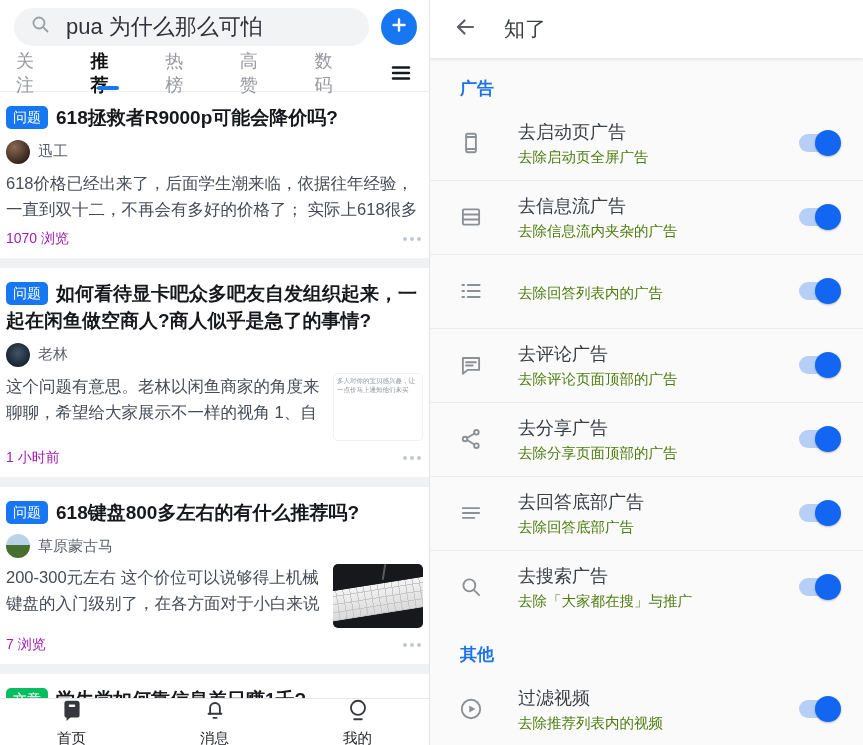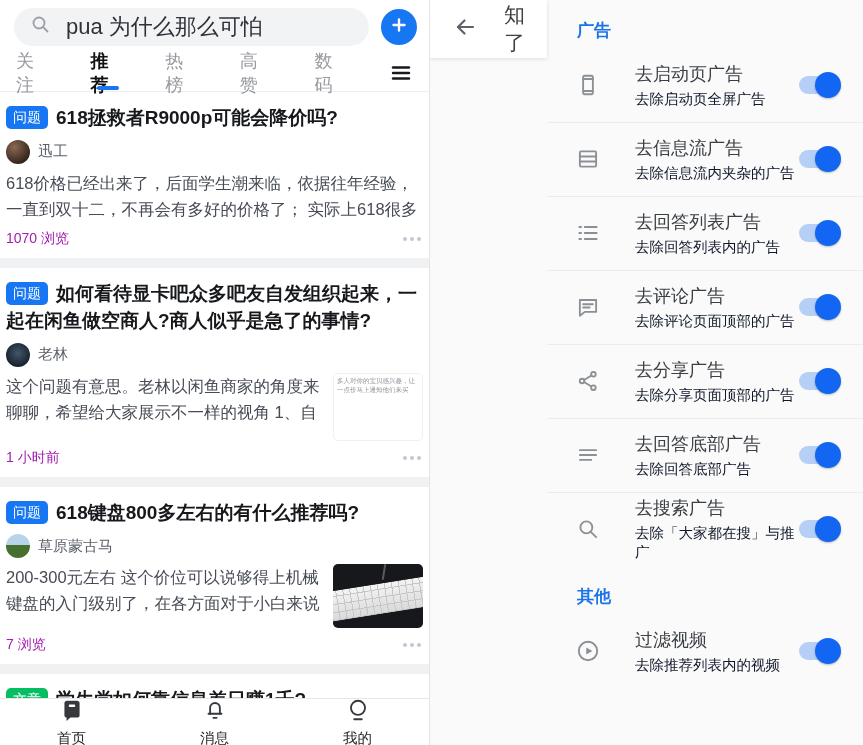--- a/index.html
+++ b/index.html
@@ -63,34 +63,34 @@
   .dots { display:flex; gap:3px; padding:4px 2px; cursor:pointer; }
   .dots i { width:4px; height:4px; border-radius:50%; background:#c2c8d2; }
 
   .bottom-nav { position:absolute; left:0; right:0; bottom:0; height:47px; background:#fff;
                 border-top:1px solid #e7e7e7; display:flex; z-index:5; }
   .nav-item { flex:1; display:flex; flex-direction:column; align-items:center; justify-content:center;
               gap:2px; cursor:pointer; }
   .nav-label { font-size:14.5px; color:#24262a; }
 
   
-  .right { flex:1; display:flex; background:#fafafa; overflow:hidden; }
+  .right { flex:1; display:flex; flex-direction:column; background:#fafafa; overflow:hidden; }
   .r-header { height:58px; flex:0 0 58px; background:#fff; display:flex; align-items:center;
               padding:0 22px; gap:26px; box-shadow:0 1px 4px rgba(0,0,0,0.12); position:relative; z-index:2; }
   .back-btn { display:flex; align-items:center; cursor:pointer; }
   .r-title { font-size:21px; color:#3c4043; }
   .r-content { flex:1; overflow:hidden; }
   .section-label { color:#1a73e8; font-size:17px; font-weight:700; padding:19px 0 6px 30px; }
   .setting-row { height:74px; display:flex; align-items:center; padding:0 22px 0 26px; position:relative; }
   .setting-row + .setting-row::before { content:""; position:absolute; top:0; left:0; right:0;
                                         height:1px; background:#ececec; }
   .s-icon { width:30px; display:flex; justify-content:center; flex:0 0 30px; }
   .s-text { margin-left:32px; flex:1; }
   .s-title { font-size:18px; color:#3a3f44; }
-  .s-sub { font-size:14.5px; color:#0f172a; margin-top:4px; }
+  .s-sub { font-size:14.5px; color:#4d7c0f; margin-top:4px; }
   .toggle { position:relative; width:38px; height:18px; margin-right:4px; flex:0 0 38px; cursor:pointer; }
   .toggle-track { width:100%; height:100%; border-radius:9px; background:#b6cff7; }
   .toggle-knob { position:absolute; top:-4px; right:-4px; width:26px; height:26px; border-radius:50%;
                  background:#1266f1; box-shadow:0 1px 2px rgba(0,0,0,0.25); }
 </style>
 </head>
 <body>
 
 <div class="app">
 
@@ -306,21 +306,20 @@
           <svg width="26" height="26" viewBox="0 0 24 24" fill="none" stroke="#8b9095" stroke-width="1.7" stroke-linecap="round">
             <line x1="9" y1="6.5" x2="20" y2="6.5"></line>
               <line x1="9" y1="12" x2="20" y2="12"></line>
               <line x1="9" y1="17.5" x2="20" y2="17.5"></line>
             <line x1="4" y1="6.5" x2="5.6" y2="6.5"></line>
               <line x1="4" y1="12" x2="5.6" y2="12"></line>
               <line x1="4" y1="17.5" x2="5.6" y2="17.5"></line>
           </svg>
         </div>
         <div class="s-text">
-          <div class="s-title">去回答列表广告</div>
           <div class="s-sub">去除回答列表内的广告</div>
         </div>
         <div class="toggle">
           <div class="toggle-track"></div>
             <div class="toggle-knob"></div>
         </div>
       </div>
 
       <div class="setting-row">
         <div class="s-icon">

